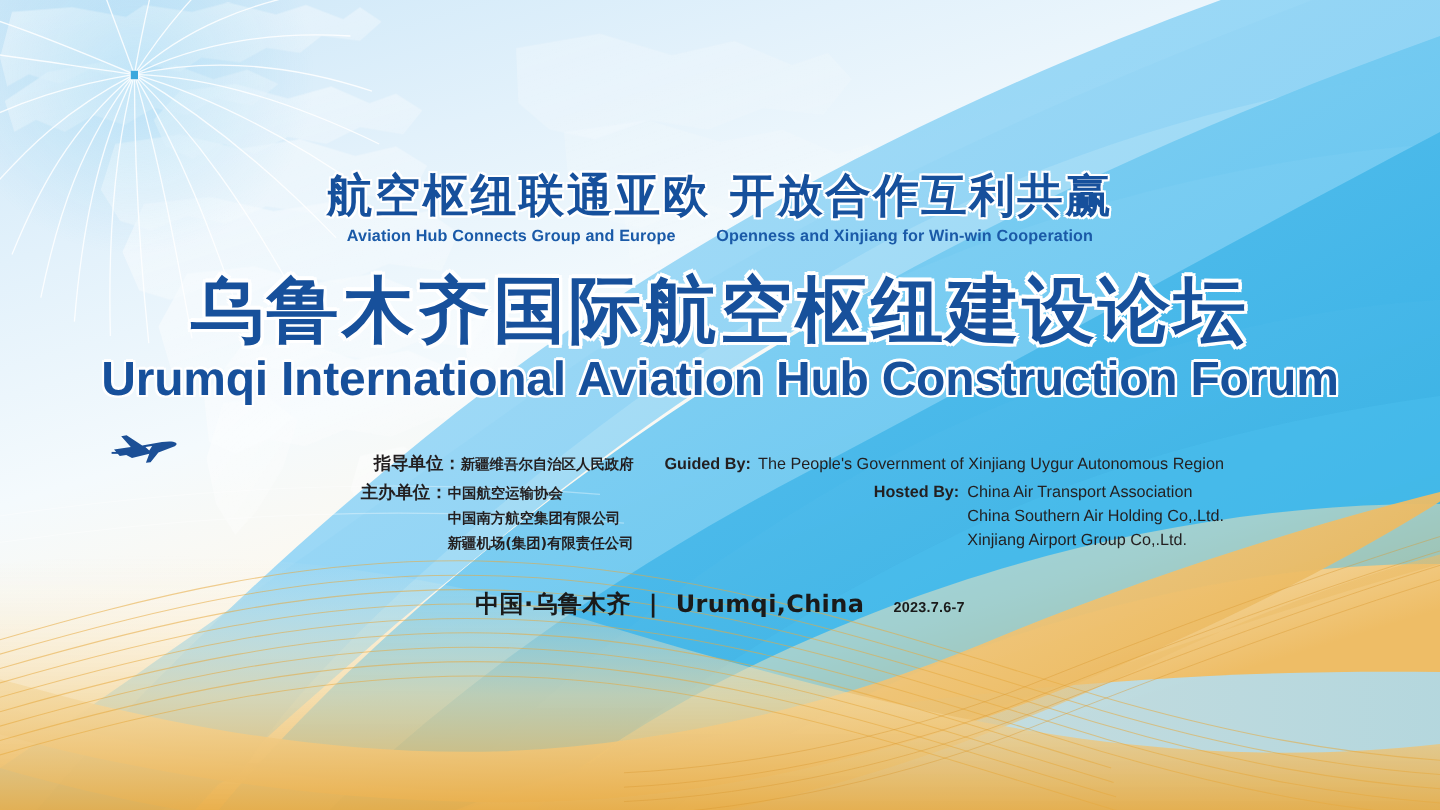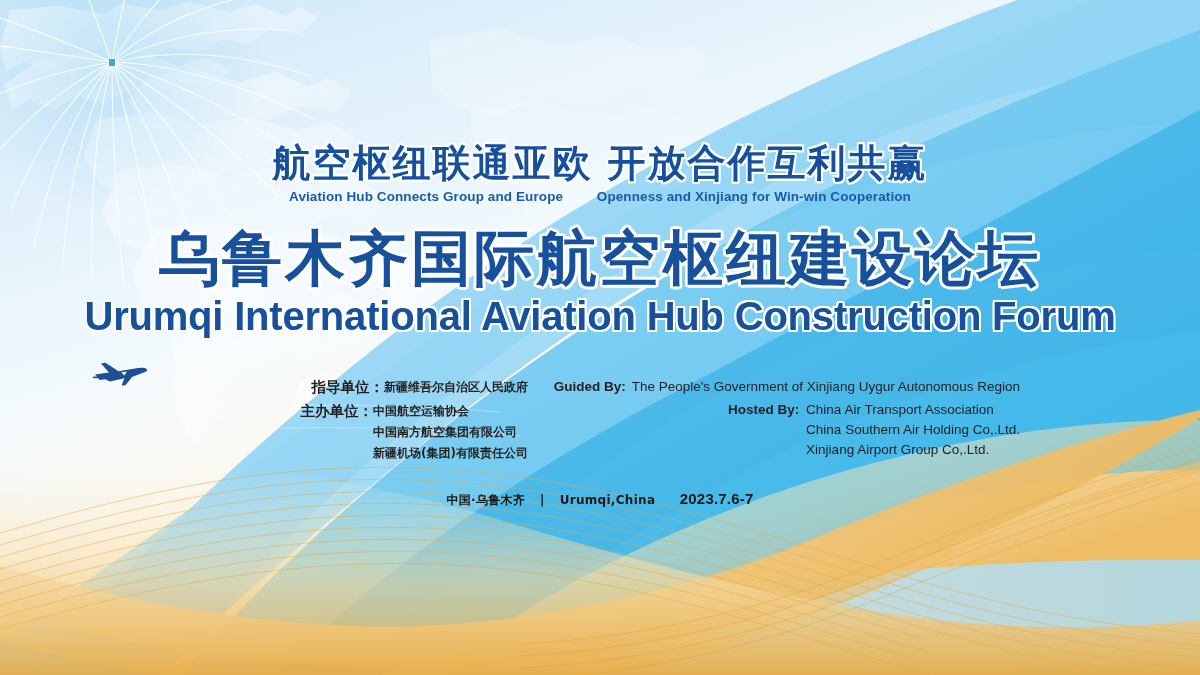--- a/index.html
+++ b/index.html
@@ -70,26 +70,26 @@
     font-size:13.5px;font-weight:bold;white-space:nowrap;line-height:20px;width:78px;
   }
   .org-en .org-values{font-size:13.5px;font-weight:normal;line-height:20px;}
   .org-values div{white-space:nowrap;}
 
   
   .footer{
     position:absolute;left:0;top:490px;width:1200px;text-align:center;color:#1a1a1a;
   }
   .footer .place{
-    font-size:12px;font-weight:bold;letter-spacing:.3px;
+    font-size:20px;font-weight:bold;letter-spacing:.3px;
     font-family:"DejaVu Sans","Liberation Sans",sans-serif;
   }
   .footer .sep{display:inline-block;width:6px;}
   .footer .dates{
-    font-size:15px;font-weight:bold;margin-left:20px;letter-spacing:.2px;
+    font-size:12px;font-weight:bold;margin-left:20px;letter-spacing:.2px;
   }
   .plane{position:absolute;left:88px;top:352px;width:62px;height:36px;}
 </style>
 </head>
 <body>
 
 <div id="banner">
 
   <div class="layer">
     <svg class="svgfull" viewBox="0 0 1200 675" preserveAspectRatio="none" xmlns="http://www.w3.org/2000/svg">

